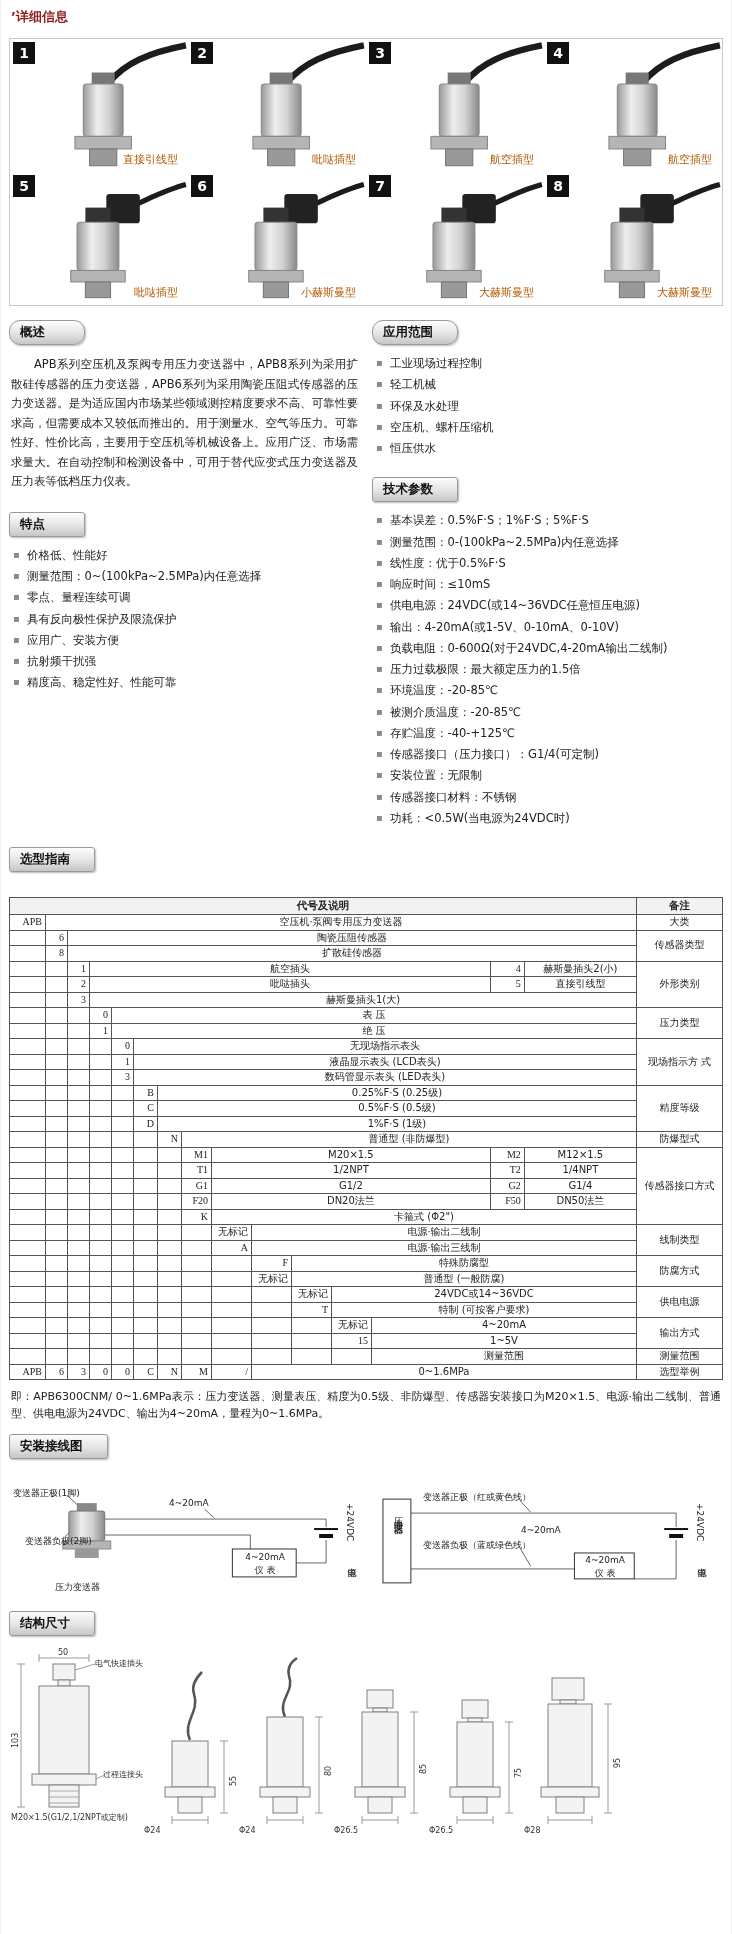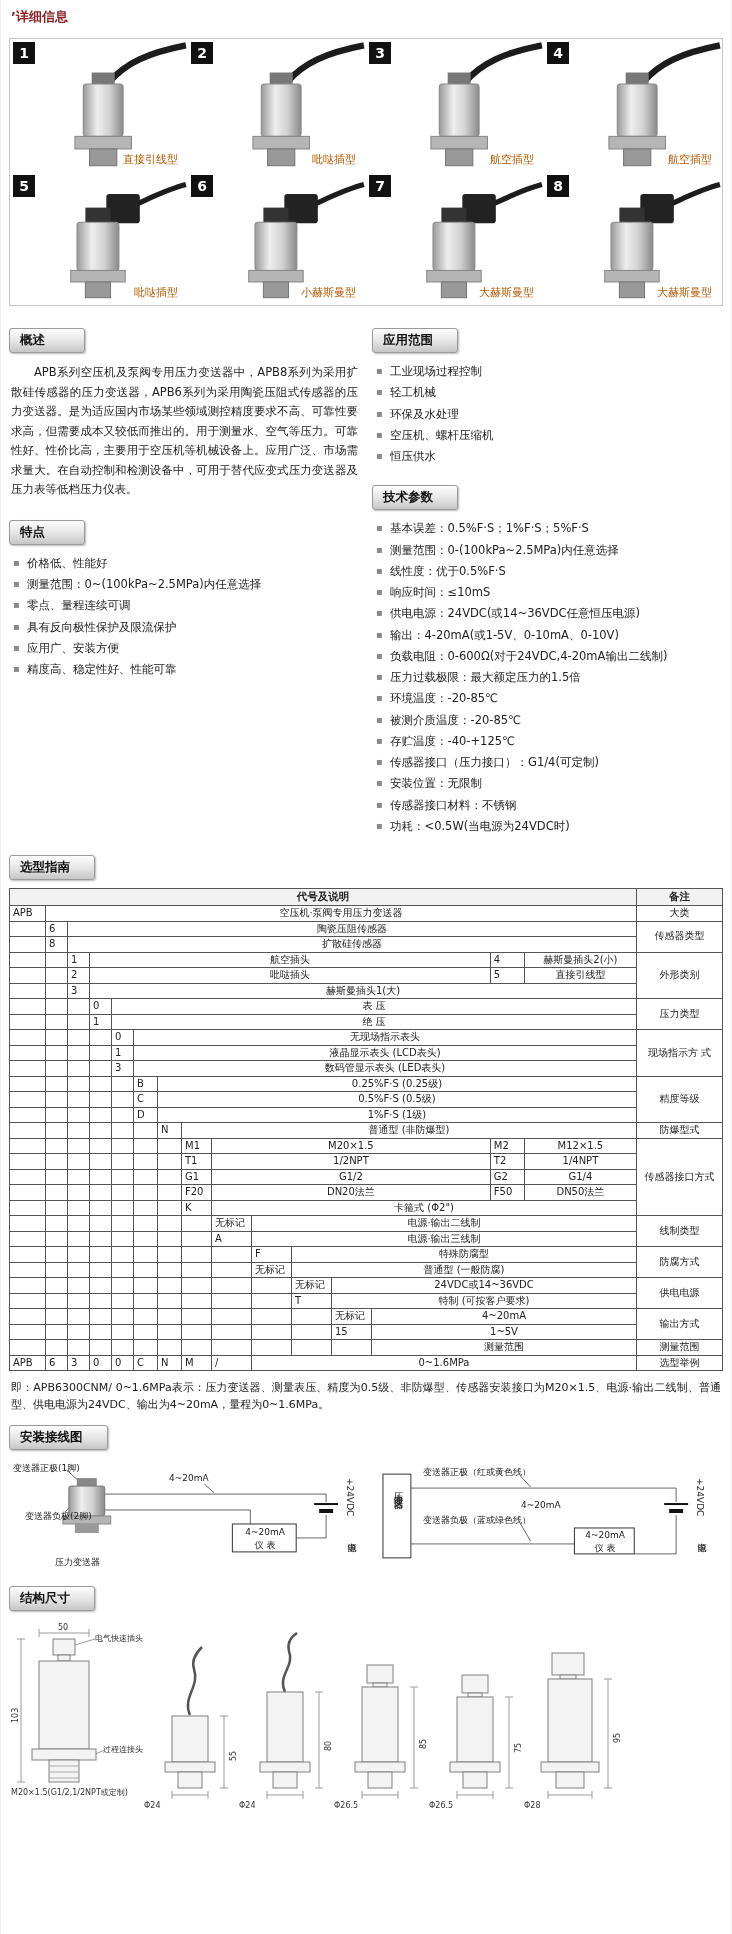--- a/index.html
+++ b/index.html
@@ -19,43 +19,43 @@
   .pnum { position:absolute; top:3px; left:3px; width:22px; height:22px; background:#111; color:#fff;
           font-size:14px; font-weight:bold; display:flex; align-items:center; justify-content:center; z-index:2; }
   .pphoto { position:absolute; inset:0; width:100%; height:100%; }
   .plabel { position:absolute; right:10px; bottom:5px; color:#b35900; font-size:11px; z-index:2; }
 
   
   .tab { display:inline-block; min-width:76px; padding:3px 24px 3px 10px; margin:12px 0 8px 0;
          background:linear-gradient(180deg,#fdfdfd 0%,#e4e4e4 55%,#c6c6c6 100%);
          border:1px solid #9a9a9a; border-radius:3px; box-shadow:1px 1px 2px rgba(0,0,0,.28);
          font-size:12.5px; font-weight:bold; color:#111; }
-  .tab.first { margin-top:8px; }
+  .tab.first { margin-top:0;border-radius:11px; }
 
   
   .cols { display:flex; gap:12px; margin-top:14px; }
   .col { flex:1; min-width:0; }
   .body-text { font-size:11.5px; line-height:1.7; text-indent:2em; margin:2px 2px 8px 2px; text-align:justify; }
   .blist { list-style:none; margin:0 0 6px 0; padding:0 0 0 4px; font-size:11.5px; line-height:1.5; }
   .blist li { padding:2px 0 2px 14px; position:relative; }
   .blist li::before { content:"▪"; position:absolute; left:0; top:2px; color:#8a8a8a; font-size:10px; }
 
   
-  .sel-table { table-layout:fixed; width:714px; border-collapse:collapse; font-size:10px; margin-top:0;border-radius:32px; }
+  .sel-table { table-layout:fixed; width:714px; border-collapse:collapse; font-size:10px; margin-top:17px;border-radius:32px; }
   .sel-table td { border:1px solid #555; padding:1px 3px; height:13px; line-height:1.25; overflow:hidden; }
   .sel-table td.hd { text-align:center; background:#f2f2f2; font-size:10.5px; height:17px; font-weight:bold; }
-  .sel-table td.c { text-align:left; white-space:nowrap; }
+  .sel-table td.c { text-align:right; white-space:nowrap;font-family:Liberation Serif, serif; }
   .sel-table td.d { text-align:center; }
   .sel-table td.ct { text-align:center; }
   .sel-table td.r { text-align:center; }
   .sel-note { font-size:11px; line-height:1.55; margin:8px 2px 0 2px; text-align:justify; }
 
   
   .wiring-row { display:flex; gap:10px; margin-top:2px; }
-  .wdiag { position:relative; width:353px; height:114px; }
+  .wdiag { position:relative; width:353px; height:114px;margin-top:16px; }
   .wbg { position:absolute; inset:0; width:100%; height:100%; }
   .wl { position:absolute; font-size:9px; color:#222; white-space:nowrap; z-index:2; }
   .vt { writing-mode:vertical-rl; }
 
   
   .dims-row { display:flex; gap:0; margin-top:4px; align-items:flex-end; }
   .dim { position:relative; height:196px; }
   .dim svg { display:block; }
   .dl { position:absolute; font-size:8px; color:#333; white-space:nowrap; z-index:2; }
   .dl.ctr { text-align:left; }
@@ -160,20 +160,21 @@
     <div class="col">
       <div class="tab first"><span>概述</span></div>
       <p class="body-text">APB系列空压机及泵阀专用压力变送器中，APB8系列为采用扩散硅传感器的压力变送器，APB6系列为采用陶瓷压阻式传感器的压力变送器。是为适应国内市场某些领域测控精度要求不高、可靠性要求高，但需要成本又较低而推出的。用于测量水、空气等压力。可靠性好、性价比高，主要用于空压机等机械设备上。应用广泛、市场需求量大。在自动控制和检测设备中，可用于替代应变式压力变送器及压力表等低档压力仪表。</p>
       <div class="tab"><span>特点</span></div>
       <ul class="blist">
         <li>价格低、性能好</li>
         <li>测量范围：0~(100kPa~2.5MPa)内任意选择</li>
         <li>零点、量程连续可调</li>
         <li>具有反向极性保护及限流保护</li>
         <li>应用广、安装方便</li>
+        <li>抗射频干扰强</li>
         <li>精度高、稳定性好、性能可靠</li>
       </ul>
     </div>
     <div class="col">
       <div class="tab first"><span>应用范围</span></div>
       <ul class="blist">
         <li>工业现场过程控制</li>
         <li>轻工机械</li>
         <li>环保及水处理</li>
         <li>空压机、螺杆压缩机</li>

